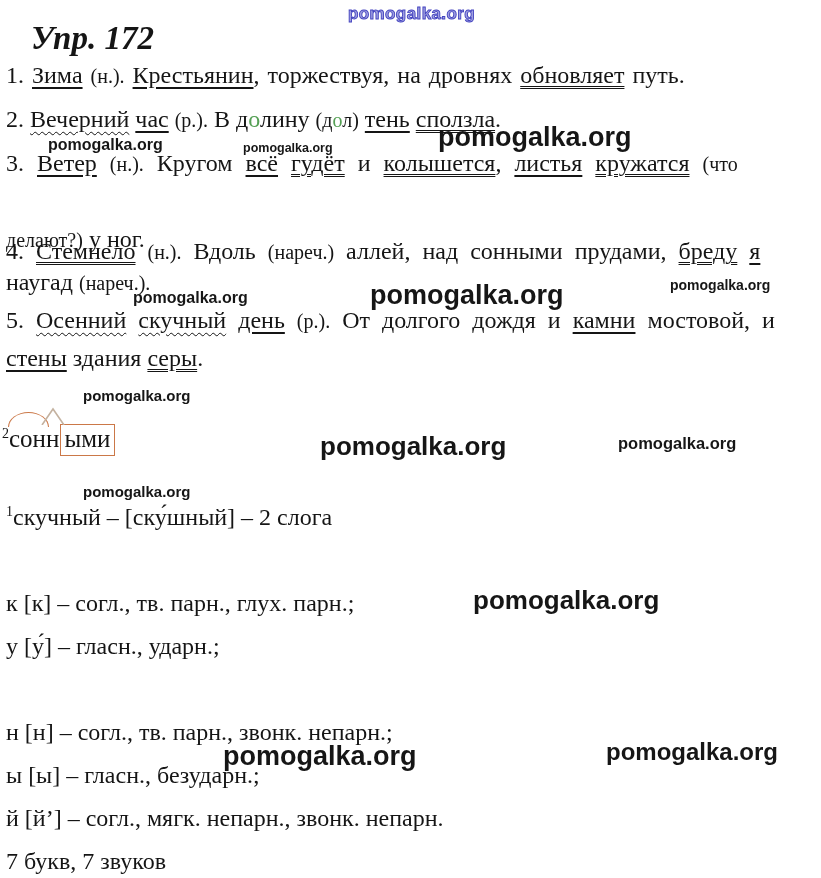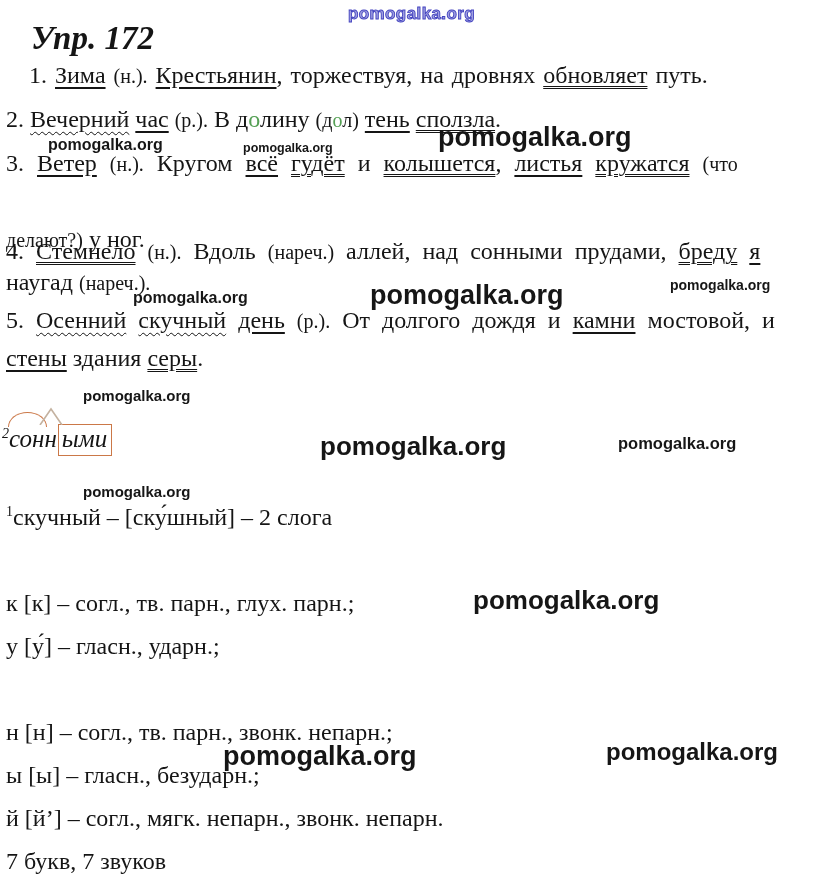--- a/index.html
+++ b/index.html
@@ -11,21 +11,21 @@
   .sm{font-size:20px;}
   .u1{text-decoration:underline;text-decoration-thickness:1.5px;text-underline-offset:4px;}
   .u2{text-decoration:underline double;text-decoration-thickness:1px;text-underline-offset:3px;}
   .uw{text-decoration:underline wavy;text-decoration-thickness:1px;text-underline-offset:4px;}
   .green{color:#55a055;}
   sup{font-size:14px;line-height:0;}
   
   .wm{position:absolute;font-family:Liberation Sans, sans-serif;font-weight:600;color:#161616;white-space:nowrap;}
   .wm-top{color:#9f9fe0;-webkit-text-stroke:0.9px #4343bf;font-weight:700;letter-spacing:0.4px;}
   
-  .morph{position:absolute;left:2px;top:424px;font-size:25px;white-space:nowrap;font-style:italic;}
+  .morph{position:absolute;left:2px;top:424px;font-size:25px;white-space:nowrap;}
   .mroot{position:relative;display:inline-block;}
   .arc{position:absolute;left:-1px;right:-3px;top:-13px;height:14px;
        border:1.6px solid #cb7848;border-bottom:none;
        border-radius:50% 50% 0 0 / 100% 100% 0 0;}
   .msuf{position:relative;display:inline-block;}
   .caret-svg{position:absolute;left:-6px;top:-18px;}
   .mend{display:inline-block;border:1.6px solid #cb7848;padding:0 4px 2px 3px;margin-left:1px;}
 </style>
 </head>
 <body>
@@ -42,21 +42,21 @@
   <span class="wm" style="left:83px;top:387px;font-size:15px;">pomogalka.org</span>
   <span class="wm" style="left:320px;top:431px;font-size:26px;">pomogalka.org</span>
   <span class="wm" style="left:618px;top:434px;font-size:16.5px;">pomogalka.org</span>
   <span class="wm" style="left:83px;top:483px;font-size:15px;">pomogalka.org</span>
   <span class="wm" style="left:473px;top:585px;font-size:26px;">pomogalka.org</span>
   <span class="wm" style="left:223px;top:741px;font-size:27px;">pomogalka.org</span>
   <span class="wm" style="left:606px;top:738px;font-size:24px;">pomogalka.org</span>
 
   <div class="title">Упр. 172</div>
 
-  <div class="line" style="top:62px;word-spacing:2px;margin-left:23px;"><span>1. </span><span class="u1">Зима</span><span> </span><span class="sm">(н.).</span><span> </span><span class="u1">Крестьянин</span><span>, торжествуя, на дровнях </span><span class="u2">обновляет</span><span> путь.</span></div>
+  <div class="line" style="top:62px;word-spacing:2px;"><span>1. </span><span class="u1">Зима</span><span> </span><span class="sm">(н.).</span><span> </span><span class="u1">Крестьянин</span><span>, торжествуя, на дровнях </span><span class="u2">обновляет</span><span> путь.</span></div>
 
   <div class="line" style="top:106px;"><span>2. </span><span class="uw">Вечерний</span><span> </span><span class="u1">час</span><span> </span><span class="sm">(р.).</span><span> В д</span><span class="green">о</span><span>лину </span><span class="sm">(д</span><span class="sm green">о</span><span class="sm">л)</span><span> </span><span class="u1">тень</span><span> </span><span class="u2">сползла</span><span>.</span></div>
 
   <div class="line" style="top:150px;word-spacing:7px;"><span>3. </span><span class="u1">Ветер</span><span> </span><span class="sm">(н.).</span><span> Кругом </span><span class="u1">всё</span><span> </span><span class="u2">гудёт</span><span> и </span><span class="u2">колышется</span><span>, </span><span class="u1">листья</span><span> </span><span class="u2">кружатся</span><span> </span><span class="sm">(что</span></div>
   <div class="line" style="top:189px;margin-top:37px;"><span class="sm">делают?)</span><span> у ног.</span></div>
 
   <div class="line" style="top:229px;word-spacing:6px;margin-top:9px;"><span>4. </span><span class="u2">Стемнело</span><span> </span><span class="sm">(н.).</span><span> Вдоль </span><span class="sm">(нареч.)</span><span> аллей, над сонными прудами, </span><span class="u2">бреду</span><span> </span><span class="u1">я</span></div>
   <div class="line" style="top:269px;"><span>наугад </span><span class="sm">(нареч.).</span></div>
 
   <div class="line" style="top:307px;word-spacing:6px;"><span>5. </span><span class="uw">Осенний</span><span> </span><span class="uw">скучный</span><span> </span><span class="u1">день</span><span> </span><span class="sm">(р.).</span><span> От долгого дождя и </span><span class="u1">камни</span><span> мостовой, и</span></div>

